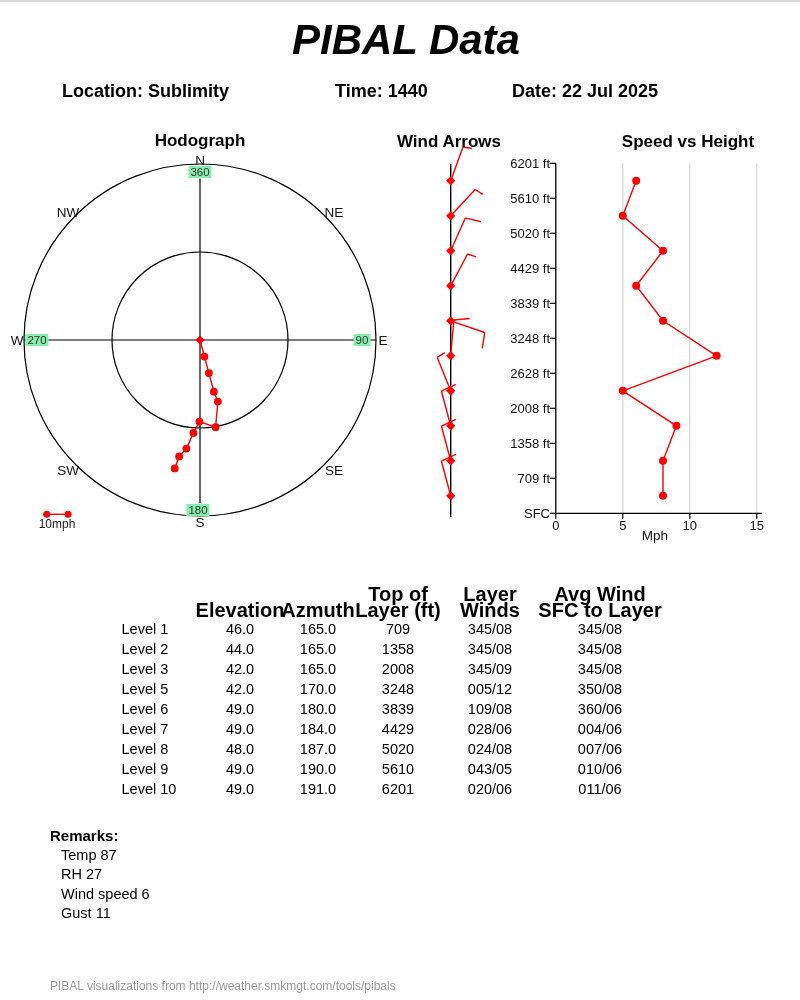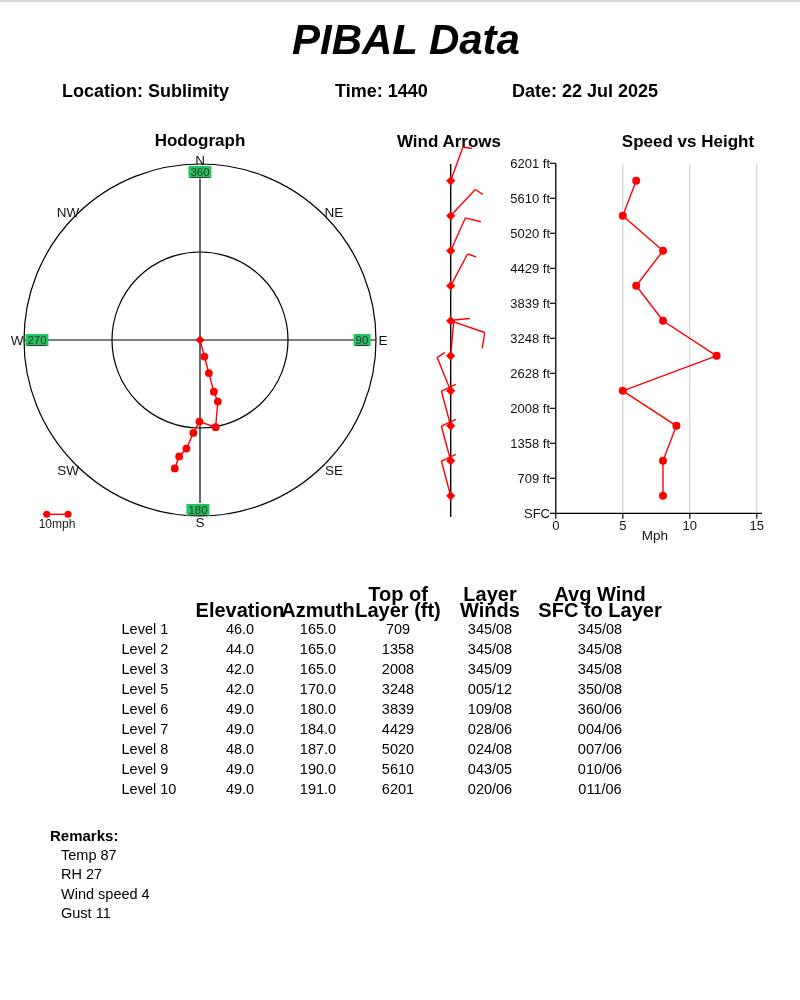--- a/index.html
+++ b/index.html
@@ -6,21 +6,21 @@
   html,body{margin:0;padding:0;background:#fff;}
   #page{position:relative;width:800px;height:1000px;background:#ffffff;overflow:hidden;
         font-family:"Liberation Sans",sans-serif;color:#000;}
   #topstrip{position:absolute;left:0;top:0;width:800px;height:2px;background:#d9d9d9;}
   .lbl{position:absolute;transform:translate(-50%,-50%);white-space:nowrap;}
   .lbl-l{position:absolute;transform:translateY(-50%);white-space:nowrap;}
   .title{font-size:42px;font-weight:bold;font-style:italic;letter-spacing:0px;}
   .subtitle{font-size:18px;font-weight:bold;}
   .chart-title{font-size:17px;font-weight:bold;}
   .compass{font-size:13.5px;color:#111;}
-  .degree{font-size:11.5px;color:#333;background:#22c55e;padding:0 2px;text-decoration:underline;}
+  .degree{font-size:11.5px;color:#333;background:#86efac;padding:0 2px;}
   .small-lbl{font-size:12px;color:#222;}
   .htick{position:absolute;width:72px;text-align:right;font-size:13px;color:#111;transform:translateY(-50%);}
   .xtick{font-size:13px;color:#111;}
   .mph{font-size:13.5px;color:#111;}
   #charts{position:absolute;left:0;top:0;}
   .tbl-hdr{font-size:20px;font-weight:bold;}
   #table-rows{position:absolute;left:105px;top:620.7px;width:560px;}
   .trow{display:flex;height:20px;align-items:flex-start;font-size:14.5px;}
   .c1{width:90px;padding-left:16.5px;box-sizing:border-box;text-align:left;}
   .c2{width:90px;text-align:center;}
@@ -248,17 +248,18 @@
         <div class="c4">6201</div>
         <div class="c5">020/06</div>
         <div class="c6">011/06</div>
       </div>
     </div>
 
   <div id="remarks-label">Remarks:</div>
   <div id="remarks-items">
       <div class="remark">Temp 87</div>
       <div class="remark">RH 27</div>
-      <div class="remark">Wind speed 4</div>
+      <div class="remark">Wind speed 6</div>
       <div class="remark">Gust 11</div>
     </div>
 
+  <div id="footer">PIBAL visualizations from http://weather.smkmgt.com/tools/pibals</div>
 </div>
 
 </body></html>

